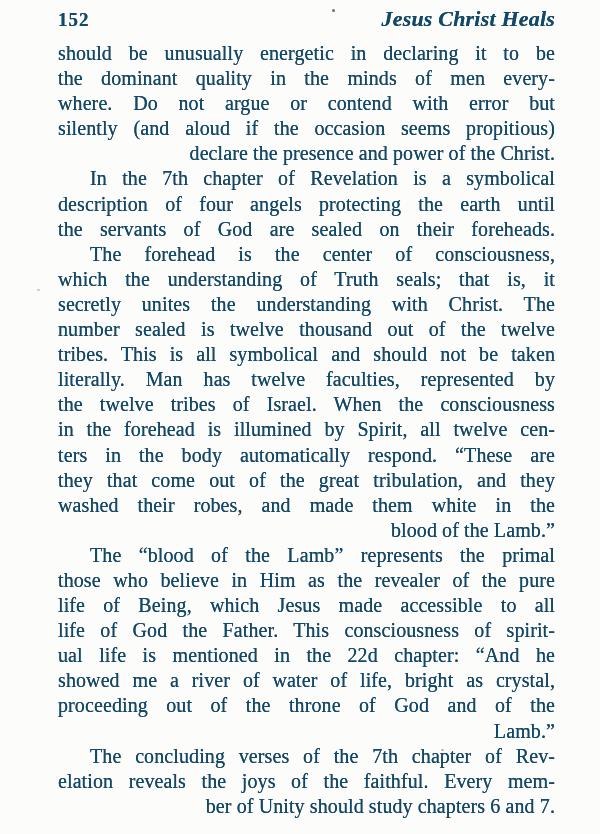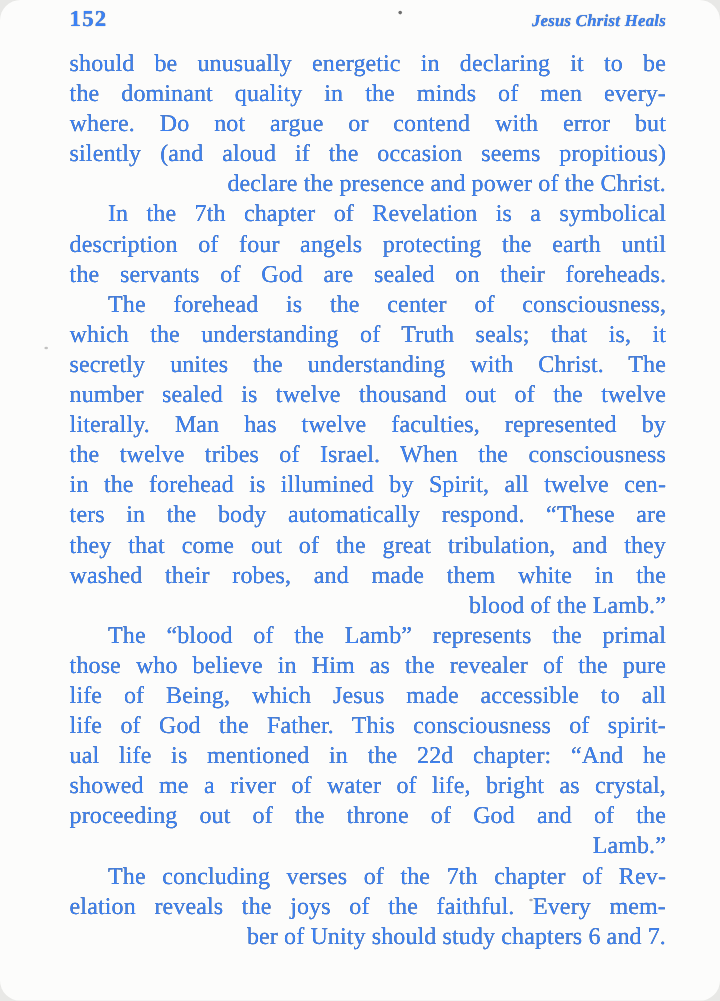--- a/index.html
+++ b/index.html
@@ -7,41 +7,40 @@
     padding: 0;
     background: #e8e8e6;
   }
   .page {
     position: relative;
     width: 600px;
     height: 834px;
     background: #fcfcfb;
     overflow: hidden;
     font-family: "Liberation Serif", "DejaVu Serif", serif;
-    color: #3b82f6;
-    border-radius: 17px;
+    color: #0c4a6e;
   }
   
   .running-head {
     position: absolute;
     top: 6px;
     left: 58px;
     width: 497px;
     display: flex;
     justify-content: space-between;
     align-items: baseline;
   }
   .page-number {
     font-size: 19px;
     font-weight: 700;
     letter-spacing: 1px;
     text-shadow: 0 0 0.6px rgba(20,20,20,0.75);
   }
   .book-title {
-    font-size: 14px;
+    font-size: 22px;
     font-weight: 700;
     font-style: italic;
     letter-spacing: 0.2px;
     text-shadow: 0 0 0.6px rgba(20,20,20,0.75);
   }
   
   .text-block {
     position: absolute;
     top: 41px;
     left: 58px;
@@ -103,20 +102,21 @@
       <span class="line j ind">In the 7th chapter of Revelation is a symbolical</span>
       <span class="line j">description of four angels protecting the earth until</span>
       <span class="line j">the servants of God are sealed on their foreheads.</span>
     </p>
 
     <p class="para">
       <span class="line j ind">The forehead is the center of consciousness,</span>
       <span class="line j">which the understanding of Truth seals; that is, it</span>
       <span class="line j">secretly unites the understanding with Christ. The</span>
       <span class="line j">number sealed is twelve thousand out of the twelve</span>
+      <span class="line j">tribes. This is all symbolical and should not be taken</span>
       <span class="line j">literally. Man has twelve faculties, represented by</span>
       <span class="line j">the twelve tribes of Israel. When the consciousness</span>
       <span class="line j">in the forehead is illumined by Spirit, all twelve cen-</span>
       <span class="line j">ters in the body automatically respond. “These are</span>
       <span class="line j">they that come out of the great tribulation, and they</span>
       <span class="line j">washed their robes, and made them white in the</span>
       <span class="line last">blood of the Lamb.”</span>
     </p>
 
     <p class="para">

